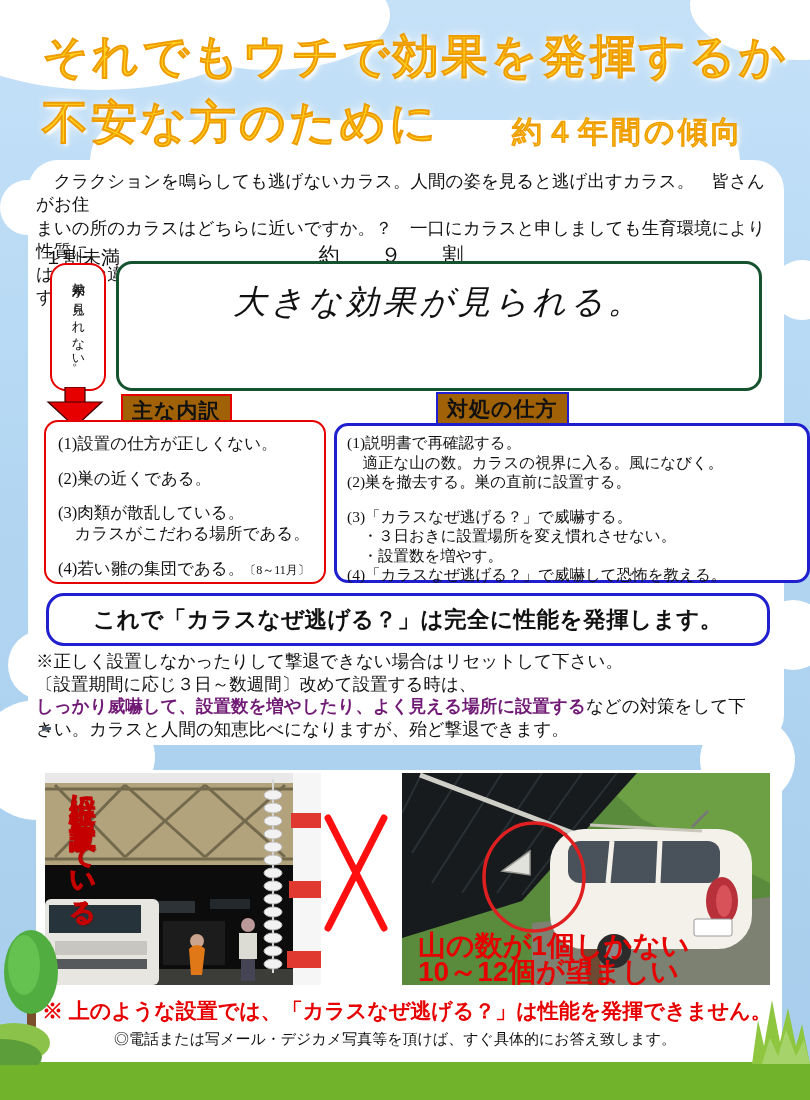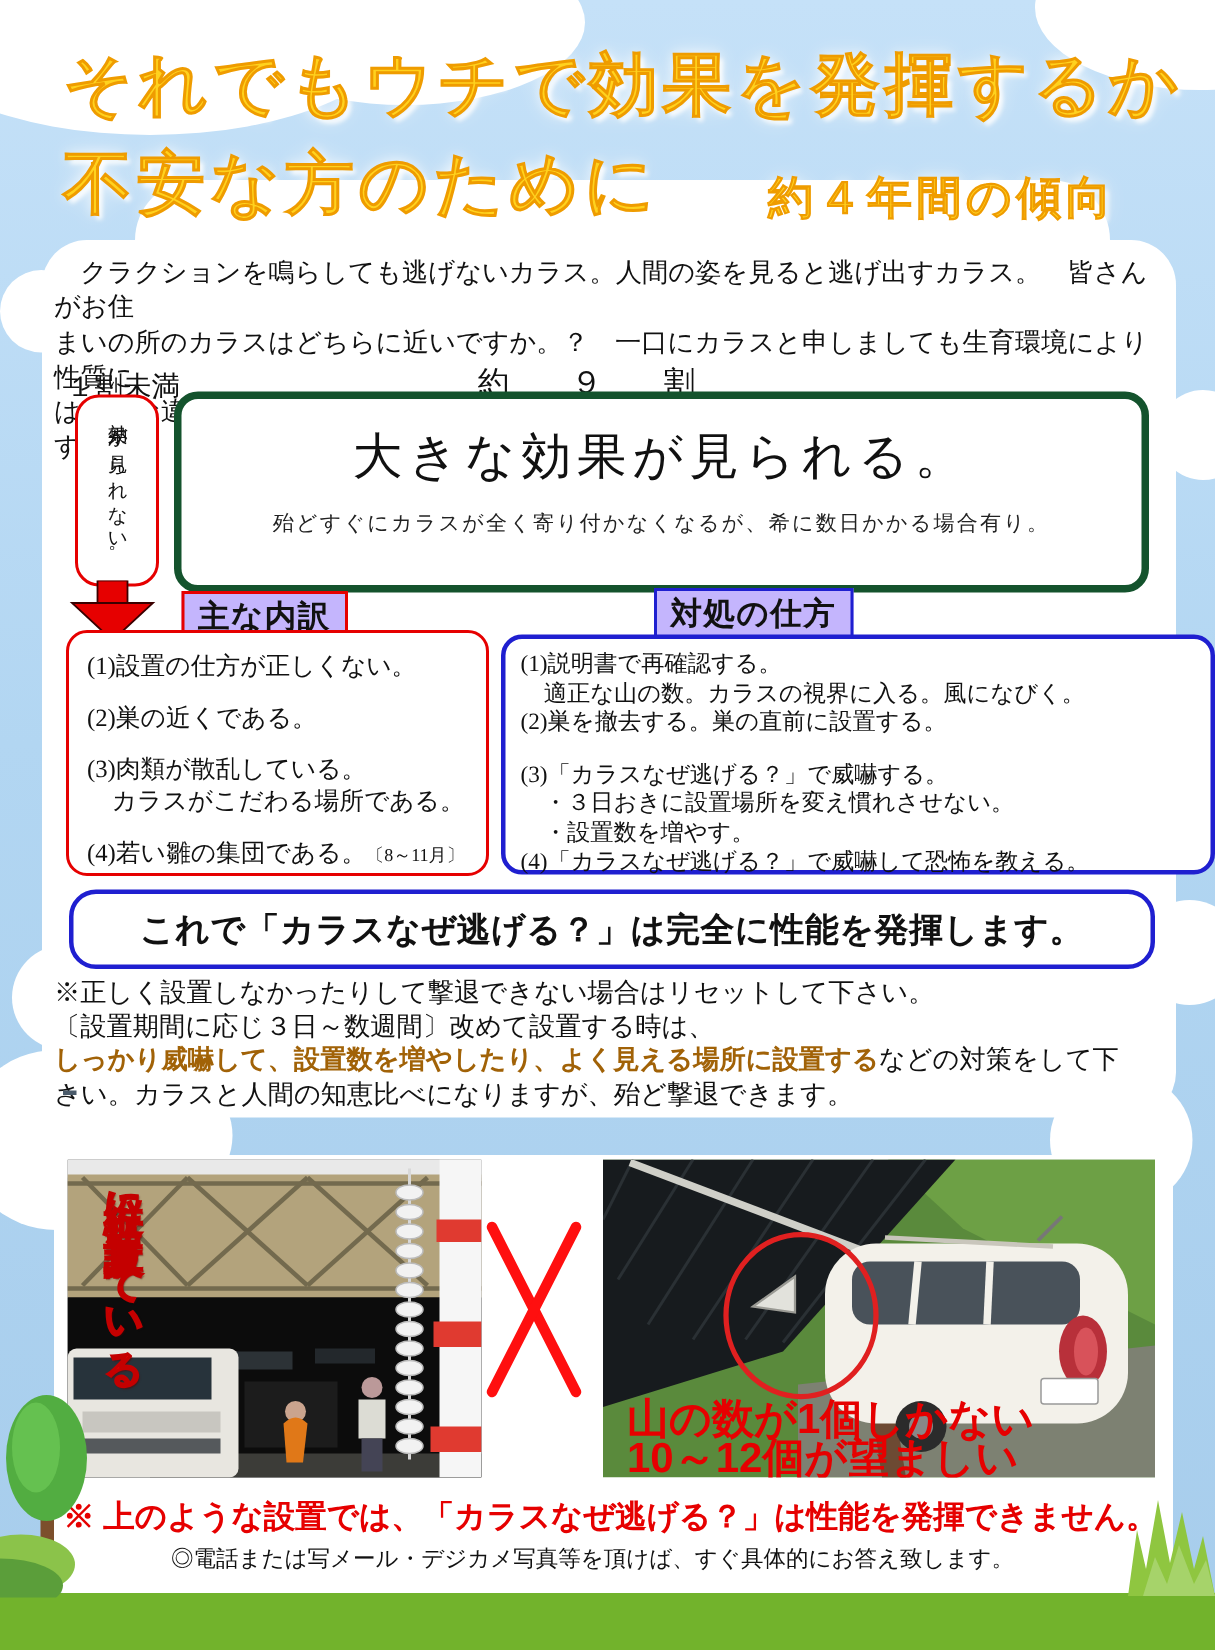--- a/index.html
+++ b/index.html
@@ -25,26 +25,26 @@
   #intro{left:36px;top:170px;width:744px;font-size:17.5px;line-height:1.33;white-space:pre-line;}
   .stat-label{font-weight:normal;font-size:19px;}
   #stat-minor{left:44px;top:245px;}
   #stat-major{left:116px;top:241px;width:560px;text-align:center;font-size:21px;letter-spacing:10px;}
   #fail-box{
     left:50px;top:263px;width:52px;height:124px;border:2.5px solid #e60000;border-radius:16px;
     display:flex;justify-content:center;background:#fff;
   }
   #fail-text{writing-mode:vertical-rl;text-orientation:upright;font-size:13px;padding-top:7px;letter-spacing:2px;}
   #success-box{
-    left:116px;top:261px;width:640px;height:124px;border:5px solid #14532d;border-radius:16px;background:#fff;
+    left:116px;top:261px;width:640px;height:124px;border:3px solid #14532d;border-radius:16px;background:#fff;font-style:italic;
   }
   #success-title{margin-top:16px;text-align:center;font-size:33px;letter-spacing:4px;}
   #success-sub{margin-top:13px;text-align:center;font-size:14px;letter-spacing:1.5px;color:#222;}
   .hdr-label{
-    position:absolute;background:#c4b5fd;font-weight:bold;font-size:21px;padding:1px 9px;letter-spacing:1px;
+    position:absolute;background:#a16207;font-weight:bold;font-size:21px;padding:1px 9px;letter-spacing:1px;
   }
   #breakdown-header{left:121px;top:394px;border:2px solid #e60000;}
   #counter-header{left:436px;top:392px;border:2.5px solid #1f1fd0;}
   #breakdown-box{
     left:44px;top:420px;width:282px;height:164px;border:2.5px solid #e60000;border-radius:14px;
     padding:12px 0 0 12px;box-sizing:border-box;background:#fff;
   }
   #breakdown-box .item{font-size:16.5px;line-height:1.25;margin-bottom:14px;white-space:pre-line;}
   .small-note{font-size:12px;}
   #counter-box{
@@ -52,21 +52,21 @@
     padding:7px 0 0 10px;box-sizing:border-box;background:#fff;
   }
   #counter-box .item{font-size:15.5px;line-height:1.26;white-space:pre-line;}
   #counter-box .item.gap-above{margin-top:15px;}
   #banner{
     left:46px;top:593px;width:718px;height:47px;border:3.5px solid #1f1fd0;border-radius:18px;background:#fff;
     display:flex;align-items:center;justify-content:center;
     font-weight:bold;font-size:22.5px;letter-spacing:0.5px;
   }
   #note{left:36px;top:650px;width:748px;font-size:17.5px;line-height:22.5px;}
-  .red-strong{color:#a16207;font-weight:bold;}
+  .red-strong{color:#701a75;font-weight:bold;}
   #stray-mark{left:42px;top:727px;width:9px;height:3px;background:#4a5a6a;}
   #left-overlay{
     left:66px;top:778px;height:206px;writing-mode:vertical-rl;text-orientation:upright;
     font-family:"Liberation Sans", sans-serif;font-weight:bold;font-size:26px;letter-spacing:-2px;
     color:#e60000;-webkit-text-stroke:1.2px #c40000;text-shadow:1px 1px 1px rgba(90,0,0,.5);
   }
   #footer-warning{
     left:42px;top:997px;width:732px;font-family:"Liberation Sans", sans-serif;
     font-weight:bold;font-size:21px;color:#e60000;white-space:nowrap;
   }
@@ -102,21 +102,20 @@
 
 <div id="stat-minor" class="abs stat-label">１割未満</div>
 <div id="stat-major" class="abs stat-label">約　９　割</div>
 
 <div id="fail-box" class="abs">
   <div id="fail-text">効果が見られない。</div>
 </div>
 
 <div id="success-box" class="abs">
   <div id="success-title">大きな効果が見られる。</div>
-  <div id="success-sub">殆どすぐにカラスが全く寄り付かなくなるが、希に数日かかる場合有り。</div>
 </div>
 
 <svg class="abs" style="left:46px;top:387px;" width="58" height="42">
   <rect x="19" y="0" width="20" height="16" fill="#e60000" stroke="#3a0000" stroke-width="1.2"></rect>
   <polygon points="2,15 56,15 29,40" fill="#e60000" stroke="#3a0000" stroke-width="1.2"></polygon>
 </svg>
 
 <div id="breakdown-header" class="hdr-label">主な内訳</div>
 <div id="counter-header" class="hdr-label">対処の仕方</div>
 

